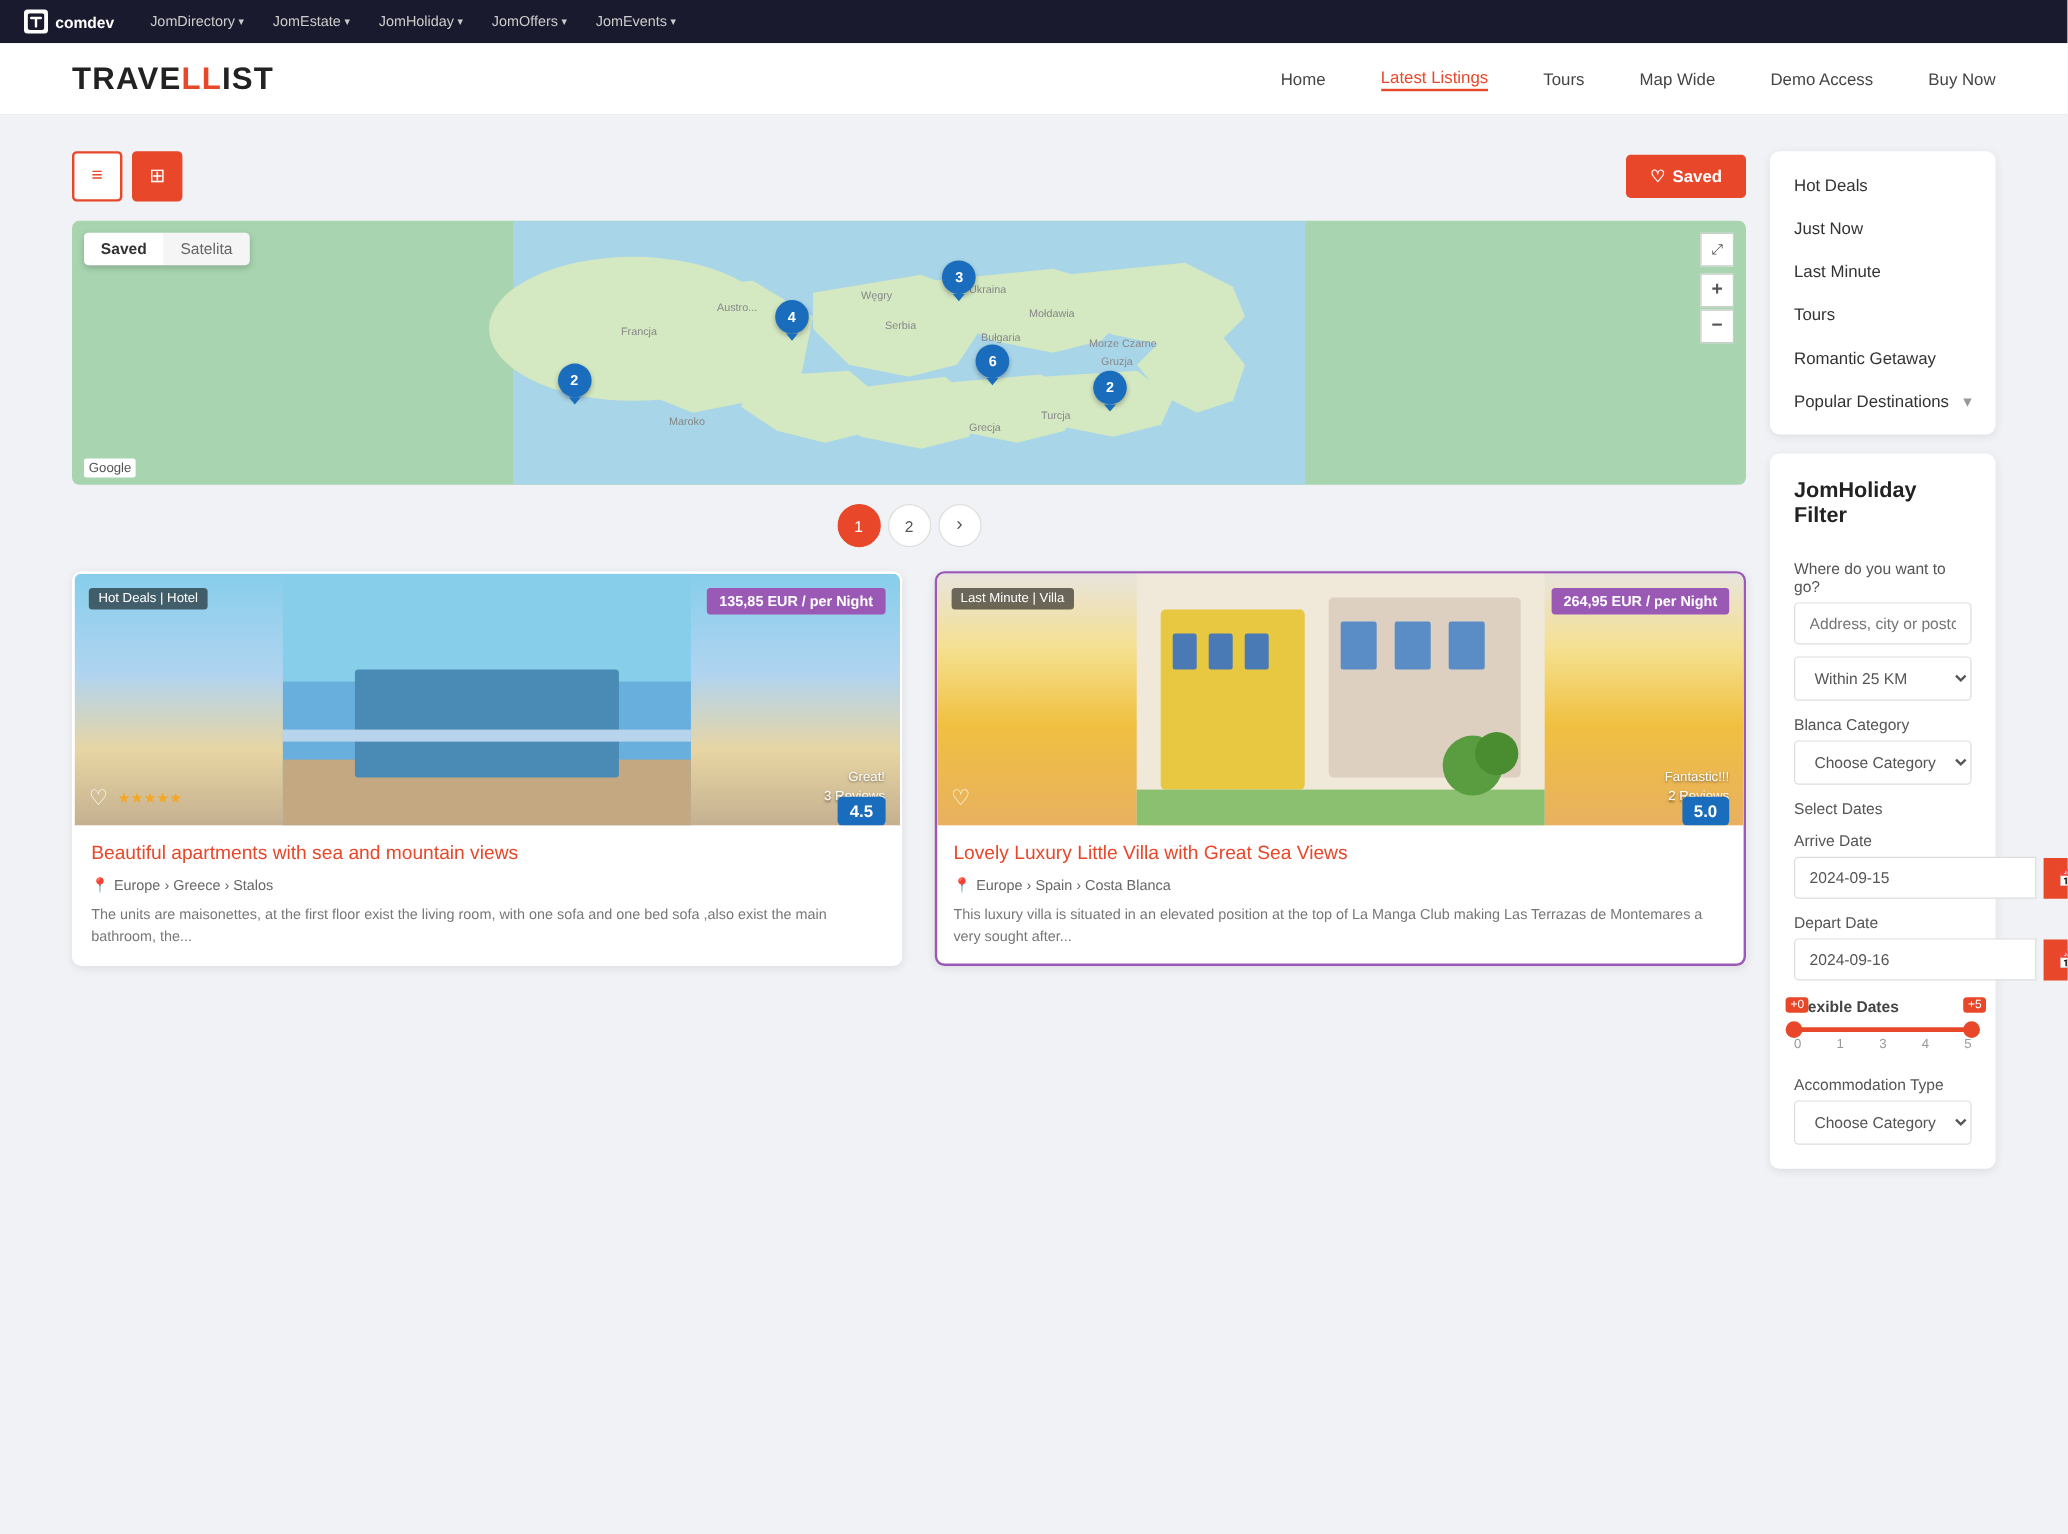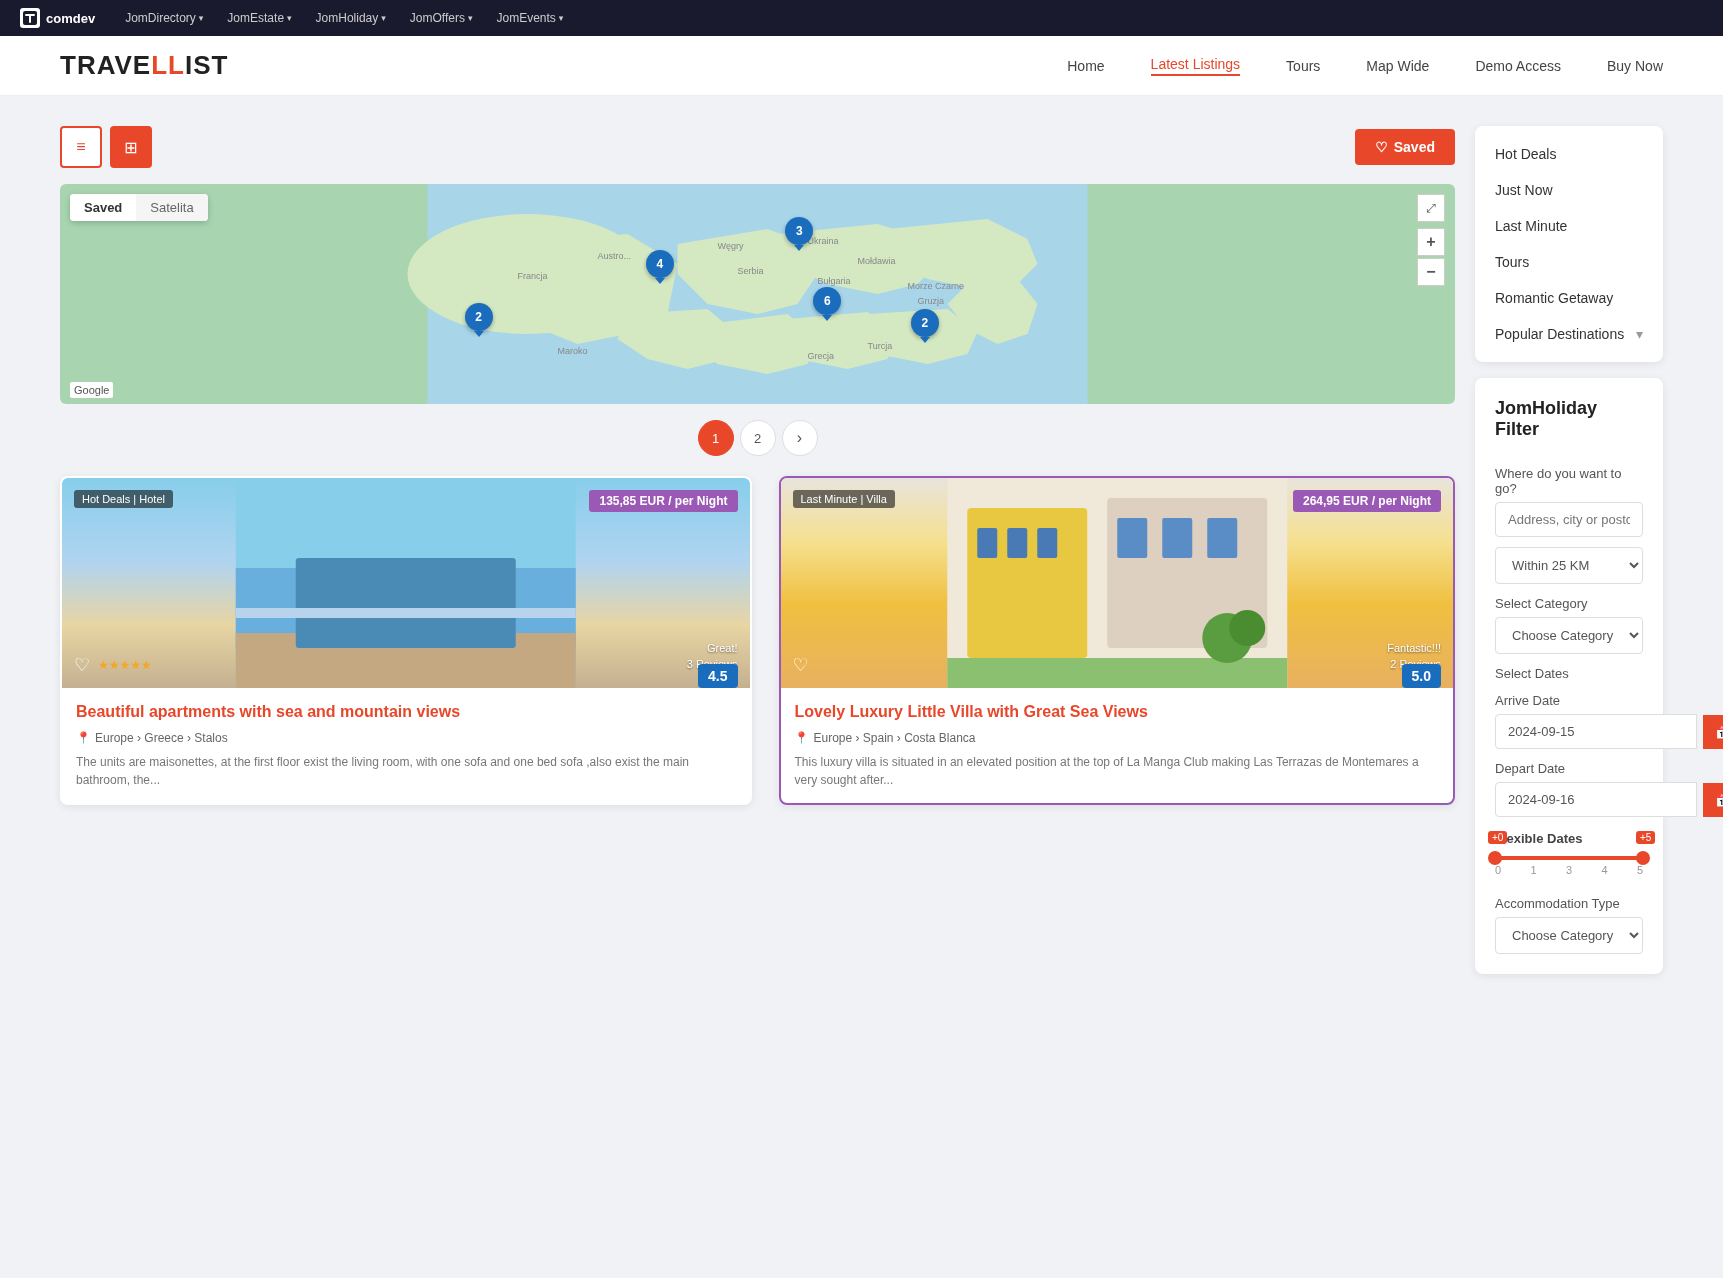--- a/index.html
+++ b/index.html
@@ -59,21 +59,21 @@
     .listing-card.highlighted { border-color: #9b59b6; margin-left: 15px; }
     .card-image { position: relative; height: 210px; overflow: hidden; }
     .card-badge { position: absolute; top: 12px; left: 12px; background: rgba(0,0,0,0.55); color: white; font-size: 11px; padding: 3px 8px; border-radius: 3px; }
     .card-price { position: absolute; top: 12px; right: 12px; background: #9b59b6; color: white; font-size: 12px; padding: 4px 10px; border-radius: 3px; font-weight: 600; }
     .card-rating { position: absolute; bottom: 0; right: 12px; background: #1a6dbd; color: white; font-size: 14px; font-weight: bold; padding: 4px 10px; border-radius: 4px; }
     .card-review-text { position: absolute; bottom: 34px; right: 12px; color: white; font-size: 11px; text-align: right; text-shadow: 0 1px 2px rgba(0,0,0,0.5); }
     .card-review-count { position: absolute; bottom: 18px; right: 12px; color: white; font-size: 11px; text-align: right; text-shadow: 0 1px 2px rgba(0,0,0,0.5); }
     .card-wishlist { position: absolute; bottom: 12px; left: 12px; color: white; font-size: 18px; cursor: pointer; }
     .card-stars { position: absolute; bottom: 16px; left: 36px; color: #f5a623; font-size: 12px; }
     .card-body { padding: 14px; }
-    .card-title { color: #e8472a; font-size: 16px; font-weight: 700; margin-bottom: 8px; line-height: 1.3; }
+    .card-title { color: #e8472a; font-size: 16px; font-weight: 400; margin-bottom: 8px; line-height: 1.3; }
     .card-location { display: flex; align-items: center; gap: 4px; color: #666; font-size: 12px; margin-bottom: 8px; }
     .card-desc { color: #777; font-size: 12px; line-height: 1.5; }
 
     
     .right-sidebar { width: 188px; flex-shrink: 0; display: flex; flex-direction: column; gap: 16px; }
 
     
     .category-menu { background: white; border-radius: 8px; box-shadow: 0 2px 8px rgba(0,0,0,0.08); padding: 10px 0; }
     .category-menu-item { padding: 10px 20px; cursor: pointer; font-size: 14px; color: #333; display: flex; align-items: center; justify-content: space-between; }
     .category-menu-item .arrow { color: #999; }
@@ -323,21 +323,21 @@
       <div style="margin-top:10px;">
         <select class="filter-select">
           <option>Within 25 KM</option>
           <option>Within 5 KM</option>
           <option>Within 10 KM</option>
           <option>Within 50 KM</option>
           <option>Within 100 KM</option>
         </select>
       </div>
 
-      <div class="filter-label">Select Category</div>
+      <div class="filter-label">Blanca Category</div>
       <select class="filter-select">
         <option>Choose Category</option>
       </select>
 
       <div class="filter-label">Select Dates</div>
 
       <div class="filter-label">Arrive Date</div>
       <div class="filter-row">
         <input class="filter-date-input" type="text" value="2024-09-15" style="">
         <button class="filter-date-btn">📅</button>

